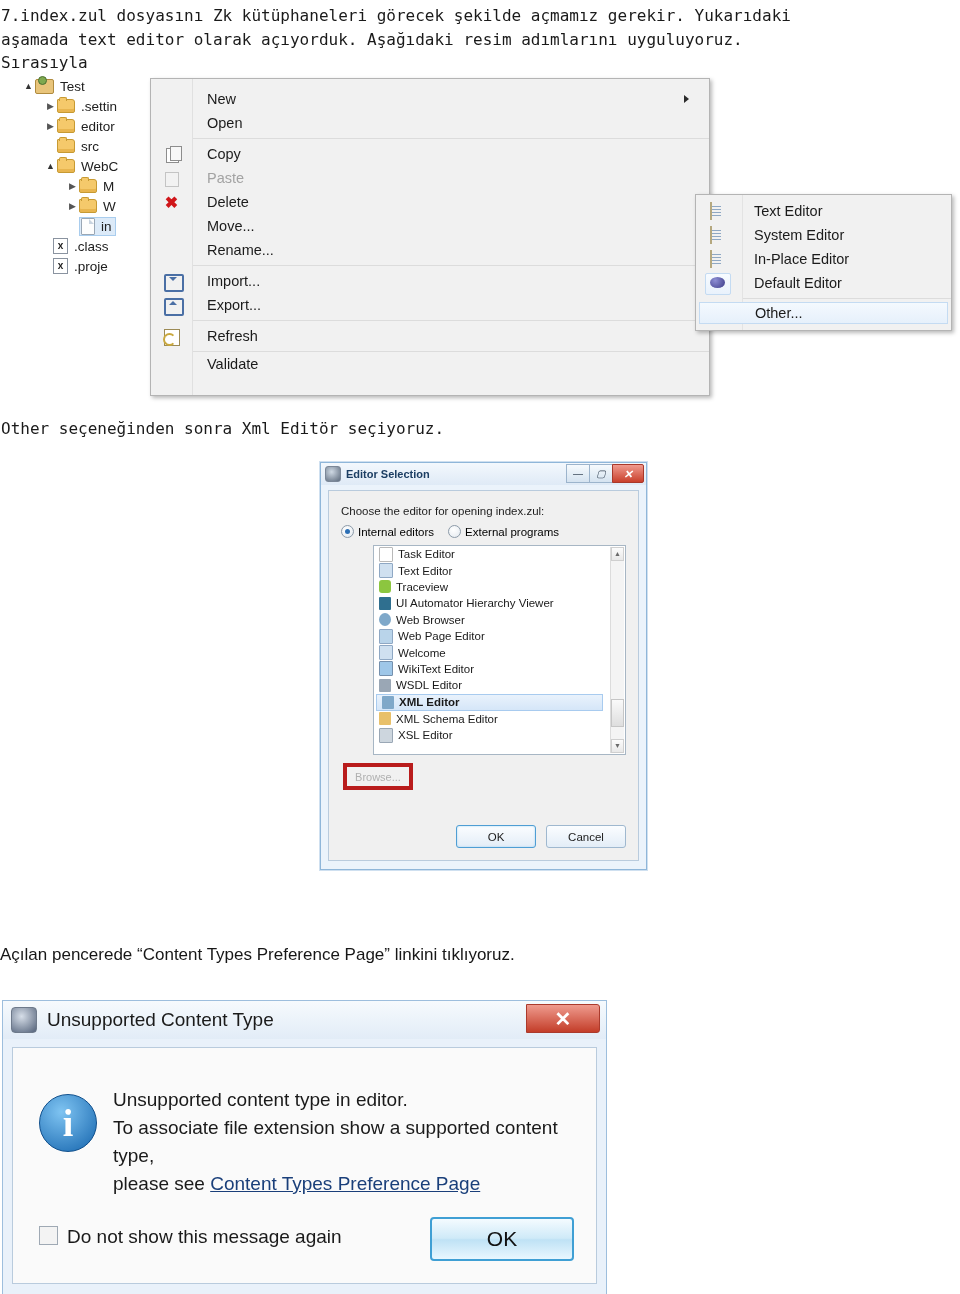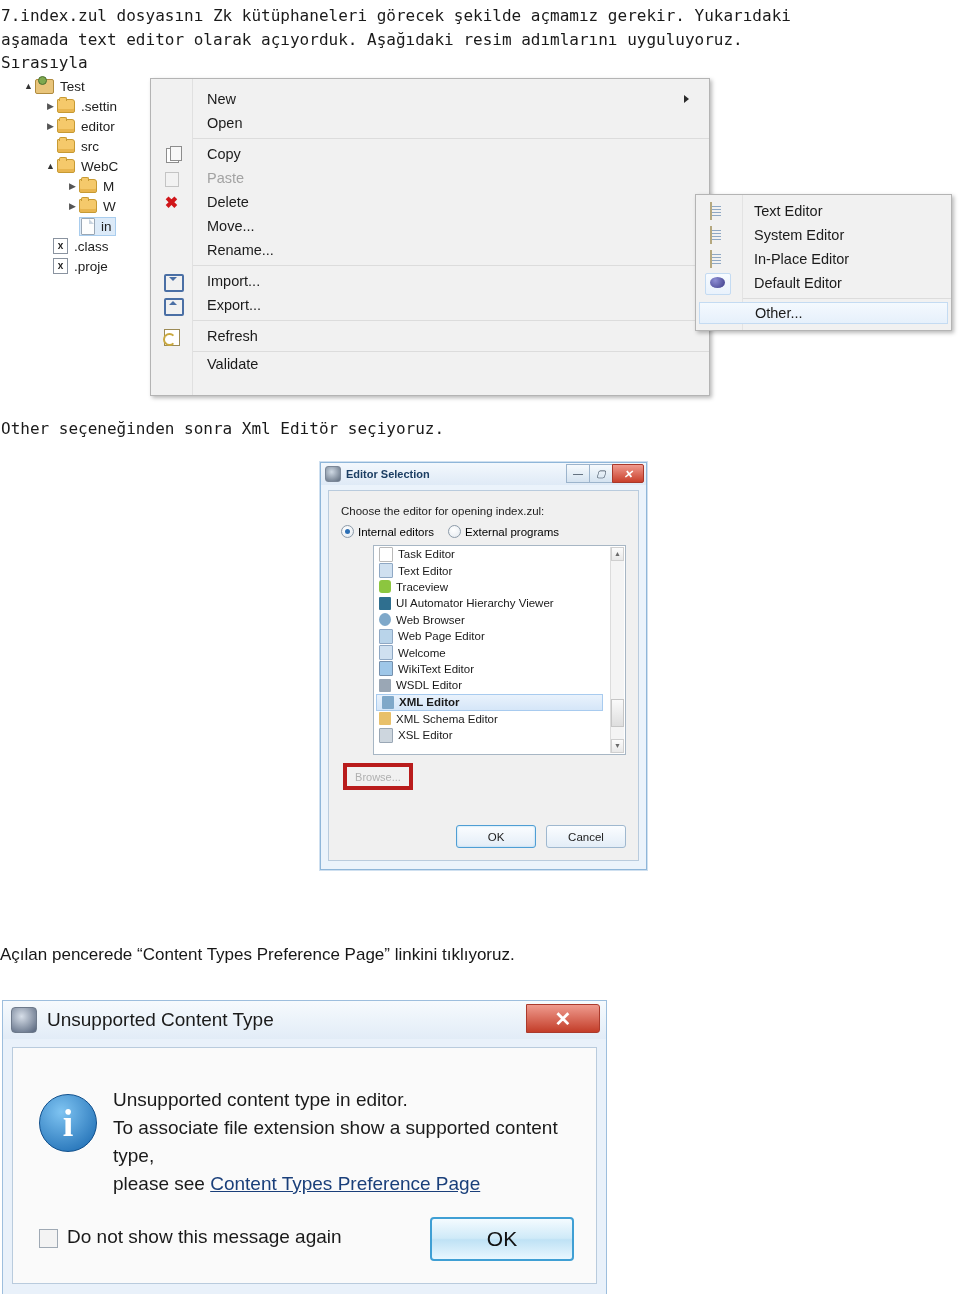--- a/index.html
+++ b/index.html
@@ -164,21 +164,21 @@
   .closeBig{position:absolute;right:6px;top:3px;width:72px;height:27px;border-radius:0 3px 3px 0;
         border:1px solid #ab3a2c;background:linear-gradient(180deg,#ef9b8e,#c33d29);
         display:flex;align-items:center;justify-content:center;color:#fff;font-size:20px;font-weight:bold;}
   .dlgbody3{position:absolute;left:9px;right:9px;top:46px;bottom:10px;background:#fafafa;border:1px solid #b9cbdd;}
   .infoic{position:absolute;left:26px;top:46px;width:56px;height:56px;border-radius:50%;
         background:radial-gradient(circle at 38% 30%,#7fc4f2,#1464ad);border:1px solid #0f4f8c;
         color:#fff;font-size:38px;font-weight:bold;font-family:"Liberation Serif",serif;
         display:flex;align-items:center;justify-content:center;}
   .msg{position:absolute;left:100px;top:38px;font-size:19px;color:#1a1a1a;line-height:28px;}
   .msg a{color:#1a3f7a;text-decoration:underline;}
-  .chkrow{position:absolute;left:26px;top:178px;display:flex;align-items:flex-end;gap:9px;font-size:19px;color:#1a1a1a;}
+  .chkrow{position:absolute;left:26px;top:178px;display:flex;align-items:flex-start;gap:9px;font-size:19px;color:#1a1a1a;}
   .chk{width:17px;height:17px;border:1px solid #9fa9b4;background:#f3f3f3;}
   .okbig{position:absolute;right:22px;bottom:22px;width:140px;height:40px;border-radius:4px;
         border:2px solid #3f9fd4;background:linear-gradient(180deg,#f4fbff,#cfeaf8 48%,#bfe2f5 52%,#e9f7ff);
         display:flex;align-items:center;justify-content:center;font-size:21px;color:#111;}
 </style>
 </head>
 <body>
 
 <div id="intro">
   <div class="mono ln" style="position:absolute;left:1px;top:3px;">7.index.zul dosyasını Zk kütüphaneleri görecek şekilde açmamız gerekir. Yukarıdaki</div>

